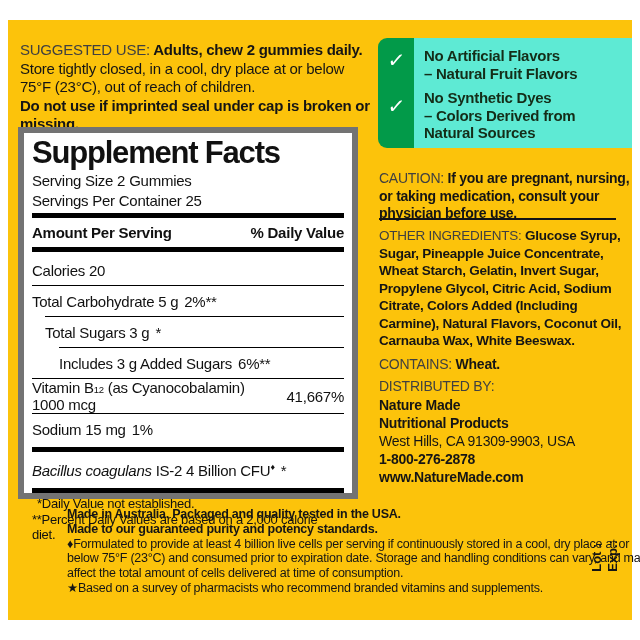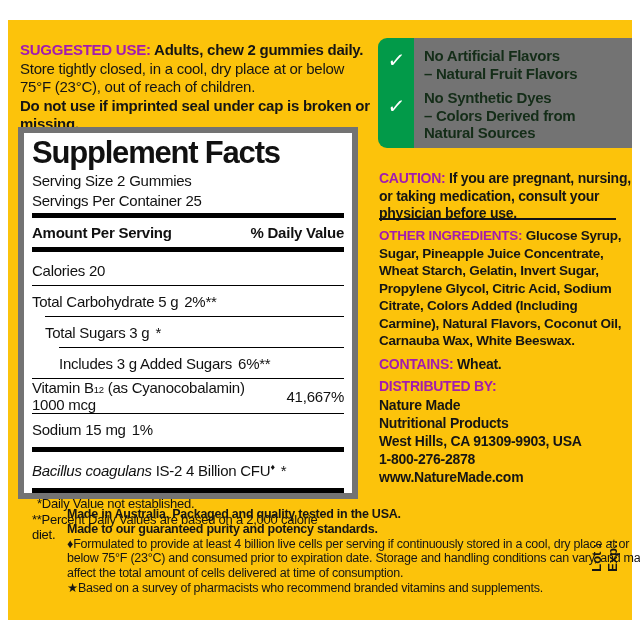--- a/index.html
+++ b/index.html
@@ -7,30 +7,30 @@
     width:640px;height:640px;background:#ffffff;position:relative;
     font-family:"Liberation Sans","DejaVu Sans",sans-serif;
     -webkit-font-smoothing:antialiased;
   }
   .label{
     position:absolute;left:8px;top:20px;width:624px;height:600px;
     background:#FCC30B;letter-spacing:-0.25px;color:#151515;
   }
   
   .suggested{position:absolute;left:12px;top:21px;width:356px;font-size:15px;line-height:18.5px;}
-  .green-head{color:#a21caf;font-weight:700;}
+  .green-head{color:#404040;font-weight:400;}
   .b{font-weight:700;}
   
   .claims{
     position:absolute;left:370px;top:18px;width:254px;height:110px;
     display:flex;border-radius:9px 0 0 9px;overflow:hidden;
   }
   .claims .strip{width:36px;background:#029A49;display:flex;flex-direction:column;align-items:center;padding-top:12px;gap:26px;}
   .claims .strip .check{color:#fff;font-weight:700;font-size:20px;transform:skewX(-8deg);line-height:1;}
-  .claims .body{flex:1;background:#737373;padding:9px 4px 0 10px;color:#142d18;}
+  .claims .body{flex:1;background:#5eead4;padding:9px 4px 0 10px;color:#142d18;}
   .claims .item{font-weight:700;font-size:15px;line-height:17.5px;margin-bottom:7px;}
   
   .facts{
     position:absolute;left:10px;top:107px;width:340px;height:372px;
     background:#fff;border:6px solid #737373;box-sizing:border-box;
     padding:2px 8px 0 8px;color:#111;
   }
   .facts .title{font-size:31px;font-weight:700;letter-spacing:-1.2px;line-height:36px;}
   .facts .serving{font-size:15px;line-height:19.5px;}
   .bar{background:#000;height:5px;margin:3px 0;}
@@ -42,21 +42,21 @@
   .ind2{padding-left:27px;}
   .sub12{font-size:9.5px;}
   .supd{font-size:9px;vertical-align:super;}
   .ital{font-style:italic;}
   .foot{font-size:13px;line-height:15.5px;margin-top:3px;}
   .foot .fn1{padding-left:5px;}
   
   .rcol-block{position:absolute;left:371px;width:253px;font-weight:700;font-size:14px;line-height:17.5px;}
   .divider{position:absolute;left:371px;top:198px;width:237px;height:2px;background:#141414;}
   .dist-lines div{line-height:18px;}
-  .addr{font-weight:700;}
+  .addr{font-weight:400;}
   
   .footer{position:absolute;left:14px;top:487px;width:592px;font-size:12.5px;line-height:14.8px;margin-left:45px;}
   .footer .fb{font-weight:700;}
   
   .side-text{position:absolute;right:12px;top:520px;display:flex;gap:1px;}
   .side-text span{writing-mode:vertical-rl;transform:rotate(180deg);font-weight:700;font-size:13px;letter-spacing:0;}
 </style>
 </head>
 <body>
 

